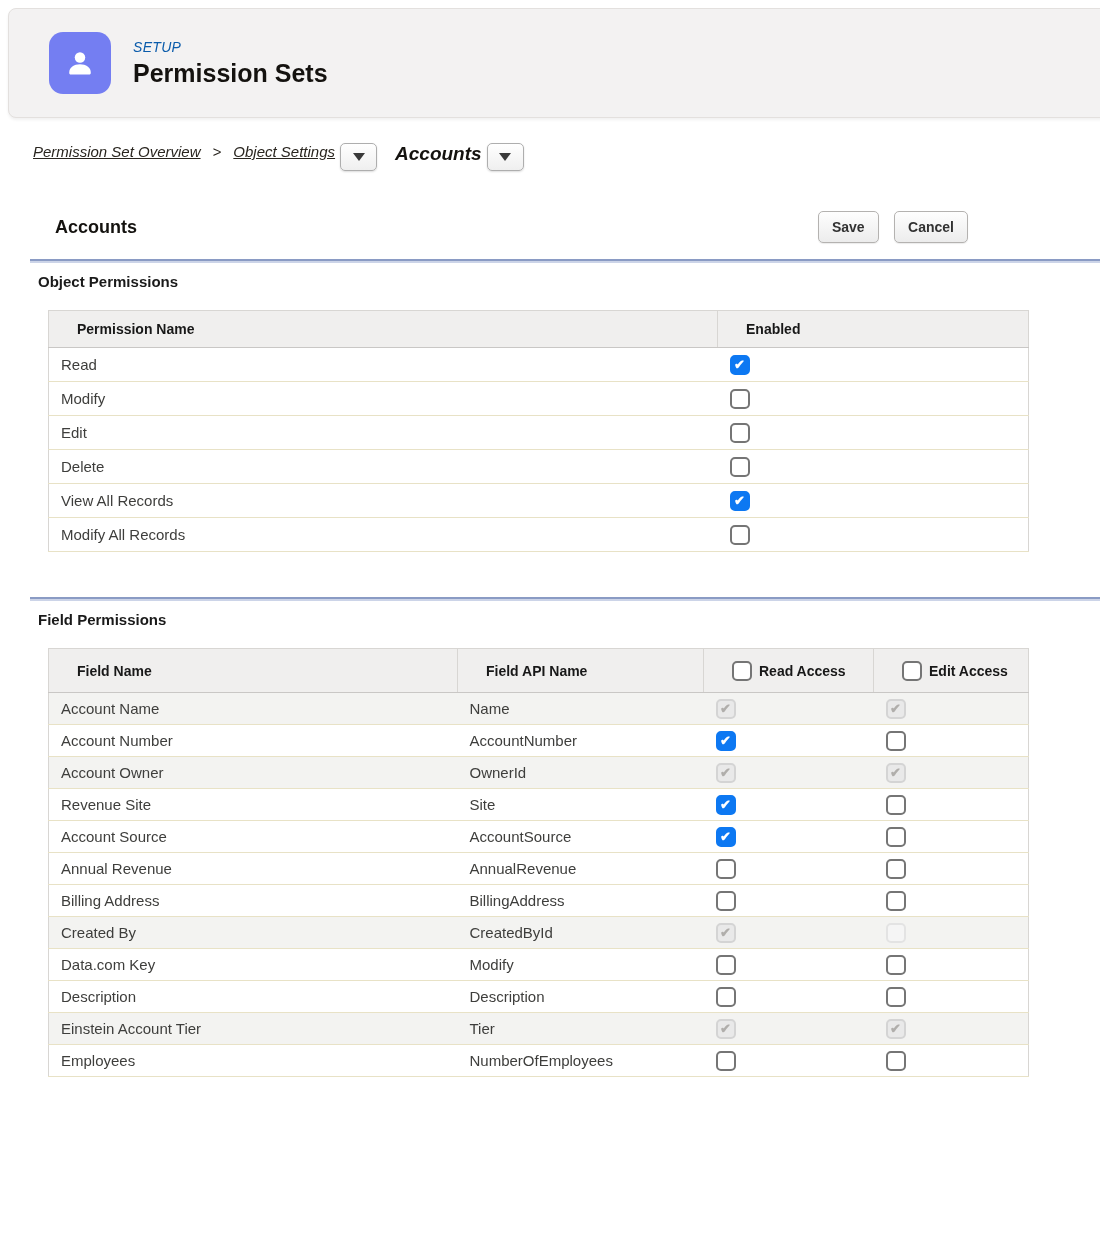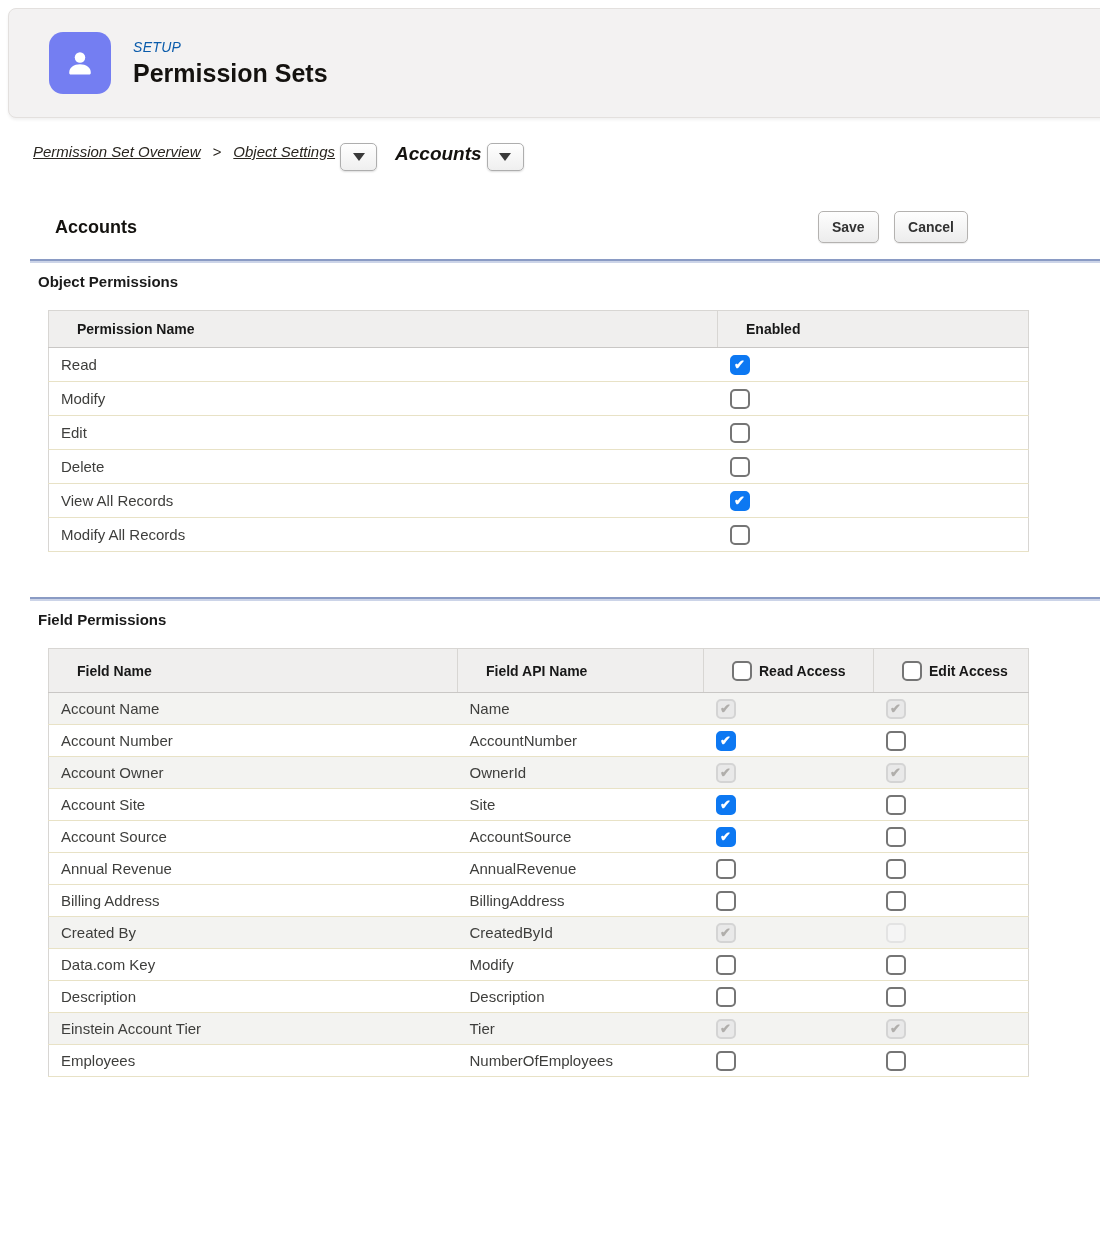--- a/index.html
+++ b/index.html
@@ -205,21 +205,21 @@
         <td><span class="cb checked">✔</span></td>
         <td><span class="cb unchecked"></span></td>
       </tr>
       <tr class="row-disabled">
         <td>Account Owner</td>
         <td>OwnerId</td>
         <td><span class="cb disabled-checked">✔</span></td>
         <td><span class="cb disabled-checked">✔</span></td>
       </tr>
       <tr>
-        <td>Account Site</td>
+        <td>Revenue Site</td>
         <td>Site</td>
         <td><span class="cb checked">✔</span></td>
         <td><span class="cb unchecked"></span></td>
       </tr>
       <tr>
         <td>Account Source</td>
         <td>AccountSource</td>
         <td><span class="cb checked">✔</span></td>
         <td><span class="cb unchecked"></span></td>
       </tr>

